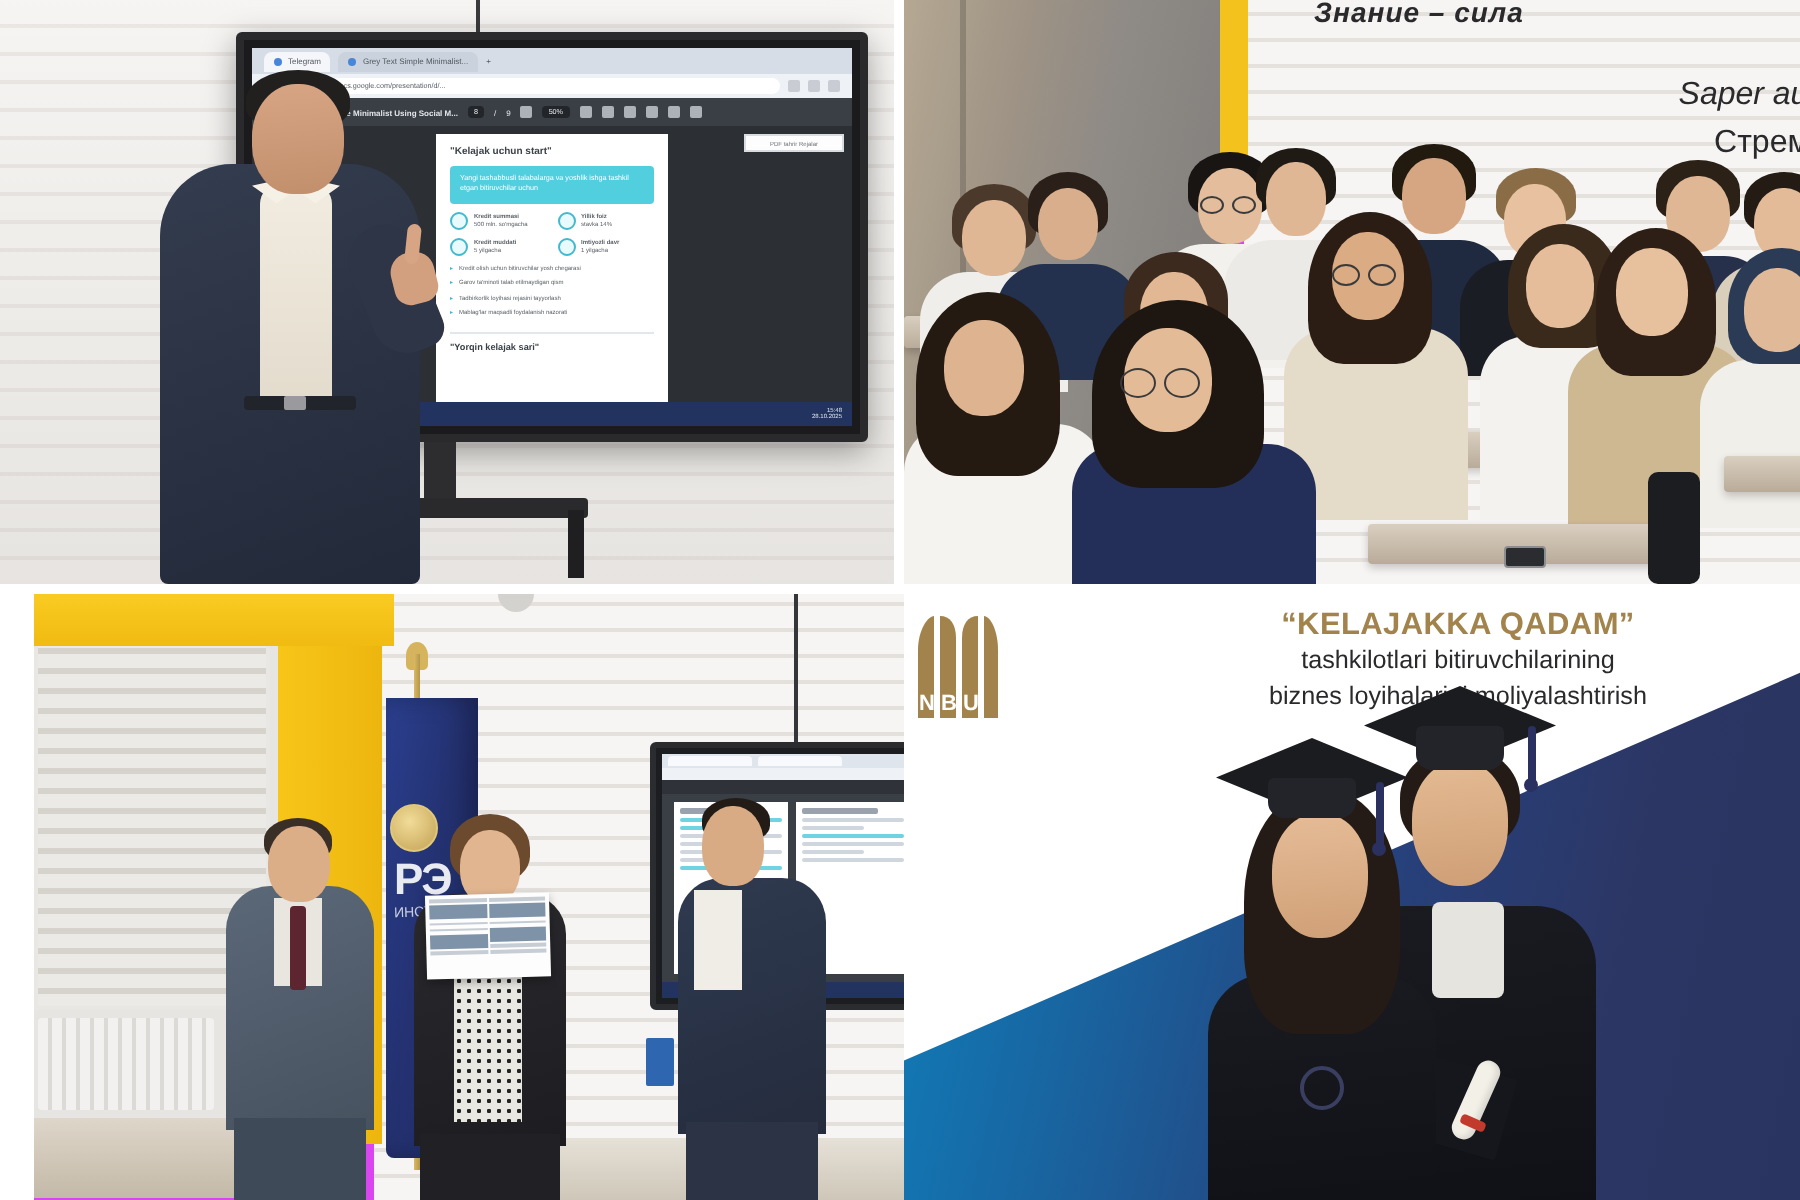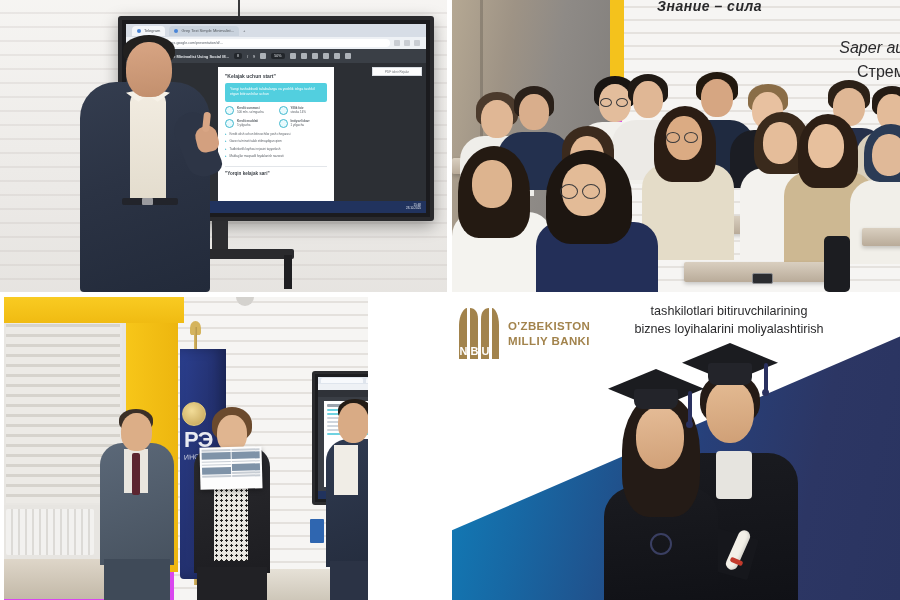--- a/index.html
+++ b/index.html
@@ -10,21 +10,21 @@
     font-family:"Liberation Sans", sans-serif;
   }
   .collage {
     position:relative;
     width:900px; height:600px;
     background:#ffffff;
   }
   .panel { position:absolute; overflow:hidden; background:#d946ef; }
   #panel-tl { left:0;   top:0;   width:447px; height:292px; }
   #panel-tr { left:452px; top:0;   width:448px; height:292px; }
-  #panel-bl { left:4px;   top:297px; width:364px; height:303px; }
+  #panel-bl { left:17px;   top:297px; width:447px; height:303px; }
   #panel-br { left:452px; top:297px; width:448px; height:303px; }
 
   
   .brickwall {
     position:absolute; inset:0;
     background:
       linear-gradient(180deg, rgba(255,255,255,.25), rgba(215,212,208,.45)),
       repeating-linear-gradient(0deg,#f3f1ee 0 12px,#e2dedb 12px 14px),
       repeating-linear-gradient(90deg,#f1efec 0 42px,#dedad6 42px 44px);
   }
@@ -710,26 +710,23 @@
         <path d="M23 52 V12 C23 5 26 1 31 1 L31 52 Z"></path>
         <path d="M34 52 V1 C37 1 41 8 41 18 L41 52 Z"></path>
       </g>
       <g fill="#ffffff" font-family="Liberation Sans, sans-serif" font-size="11" font-weight="bold" text-anchor="middle">
         <text x="5.5" y="48">N</text>
         <text x="16.5" y="48">B</text>
         <text x="27.5" y="48">U</text>
       </g>
     </svg>
 
-    <div class="nbu-text">
-      <div>O'ZBEKISTON</div>
-      <div>MILLIY BANKI</div>
-    </div>
 
     <div class="nbu-head">
+      <div class="nbu-title">“KELAJAKKA QADAM”</div>
       <div class="nbu-sub">tashkilotlari bitiruvchilarining</div>
       <div class="nbu-sub">biznes loyihalarini moliyalashtirish</div>
     </div>
 
     <div class="grad-pair">
 
       <div class="grad">
         <div class="gown" style="left:74px;top:116px;width:126px;height:150px;"></div>
         <div class="shirt" style="left:118px;top:114px;width:36px;height:48px;background:#e6e4df;border-radius:4px;"></div>
         <div class="hairF" style="left:102px;top:36px;width:60px;height:52px;"></div>

